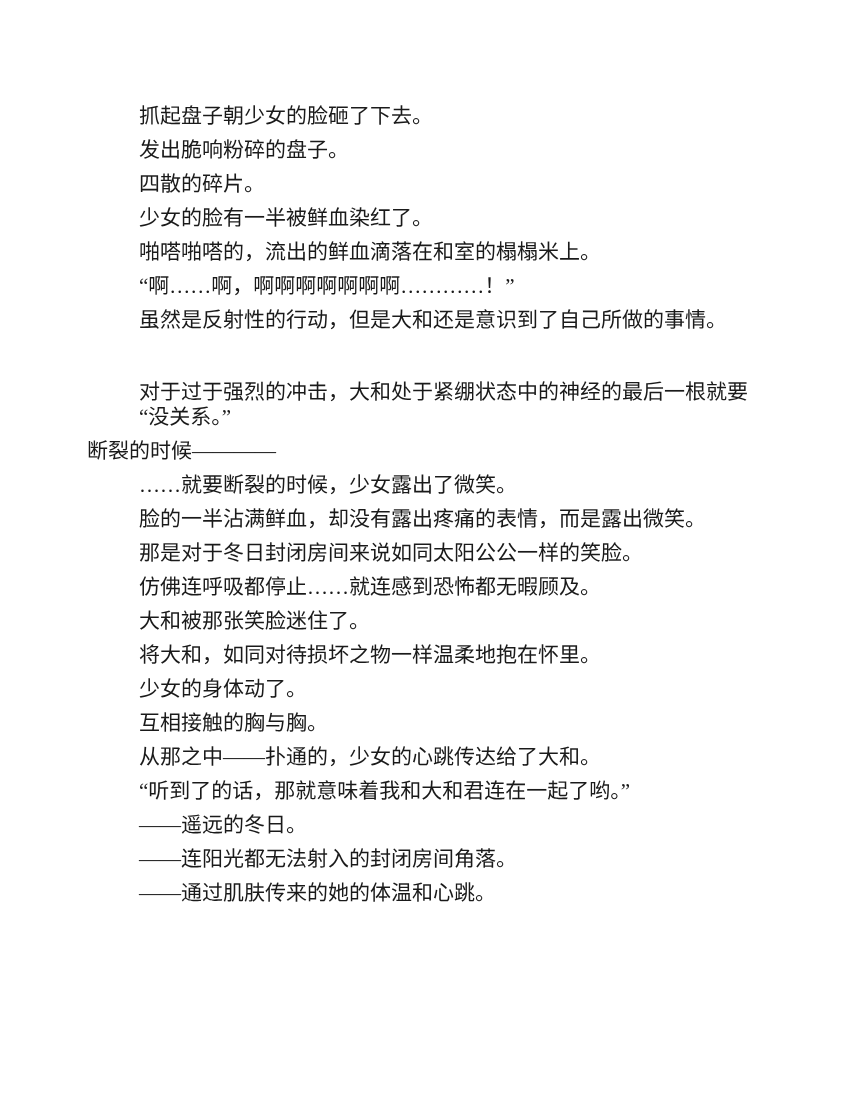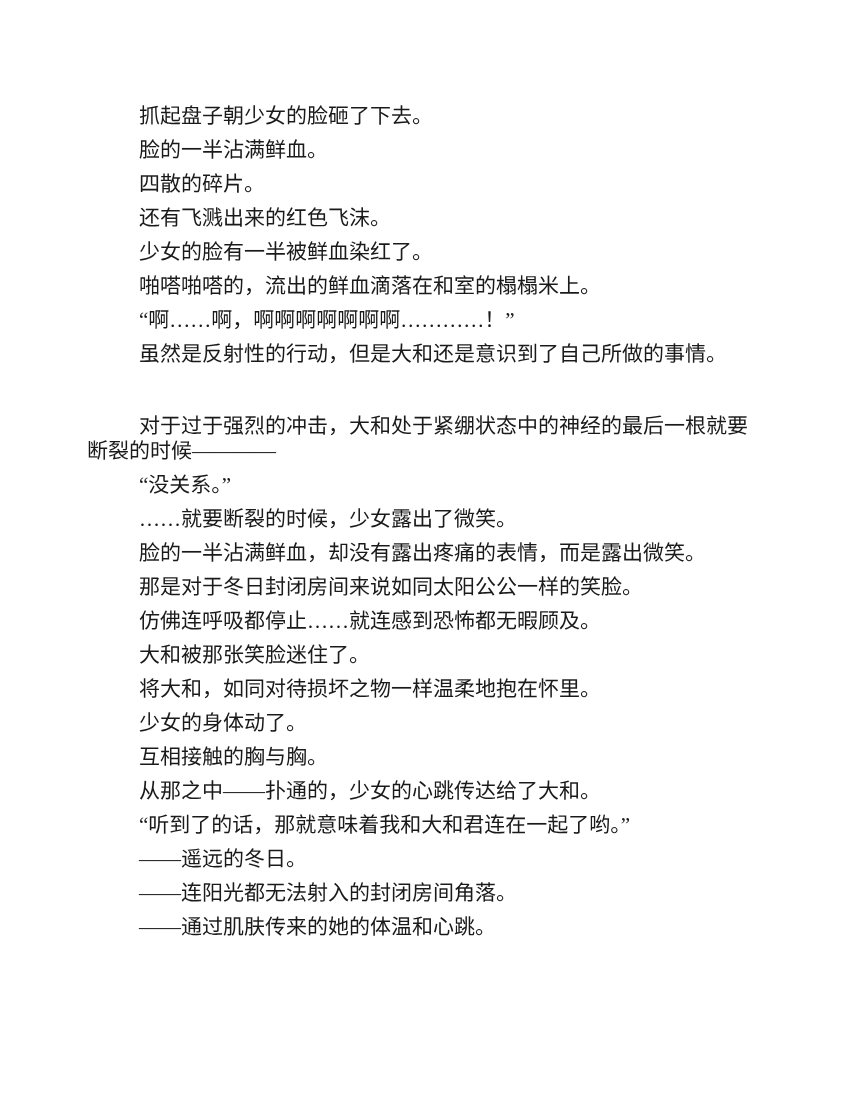--- a/index.html
+++ b/index.html
@@ -31,30 +31,29 @@
   .line.indent { text-indent: 52px; }
   .line.flush  { text-indent: 0; }
   .line.no-gap { margin-bottom: 0; margin-top: 47px; }
 </style>
 </head>
 <body>
 
 <div class="page">
   <div class="text-block" id="text-block">
       <div class="line indent">抓起盘子朝少女的脸砸了下去。</div>
-      <div class="line indent">脸的一半沾满鲜血。</div>
+      <div class="line indent">发出脆响粉碎的盘子。</div>
       <div class="line indent">四散的碎片。</div>
-      <div class="line indent">还有飞溅出来的红色飞沫。</div>
       <div class="line indent">少女的脸有一半被鲜血染红了。</div>
       <div class="line indent">啪嗒啪嗒的，流出的鲜血滴落在和室的榻榻米上。</div>
       <div class="line indent">“啊……啊，啊啊啊啊啊啊啊…………！”</div>
       <div class="line indent">虽然是反射性的行动，但是大和还是意识到了自己所做的事情。</div>
       <div class="line indent no-gap">对于过于强烈的冲击，大和处于紧绷状态中的神经的最后一根就要</div>
+      <div class="line indent">“没关系。”</div>
       <div class="line flush">断裂的时候————</div>
-      <div class="line indent">“没关系。”</div>
       <div class="line indent">……就要断裂的时候，少女露出了微笑。</div>
       <div class="line indent">脸的一半沾满鲜血，却没有露出疼痛的表情，而是露出微笑。</div>
       <div class="line indent">那是对于冬日封闭房间来说如同太阳公公一样的笑脸。</div>
       <div class="line indent">仿佛连呼吸都停止……就连感到恐怖都无暇顾及。</div>
       <div class="line indent">大和被那张笑脸迷住了。</div>
       <div class="line indent">将大和，如同对待损坏之物一样温柔地抱在怀里。</div>
       <div class="line indent">少女的身体动了。</div>
       <div class="line indent">互相接触的胸与胸。</div>
       <div class="line indent">从那之中——扑通的，少女的心跳传达给了大和。</div>
       <div class="line indent">“听到了的话，那就意味着我和大和君连在一起了哟。”</div>

